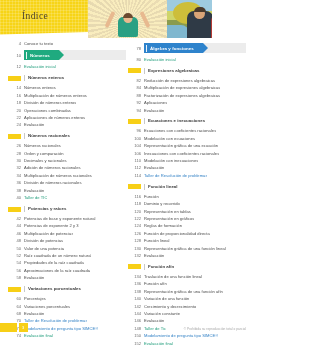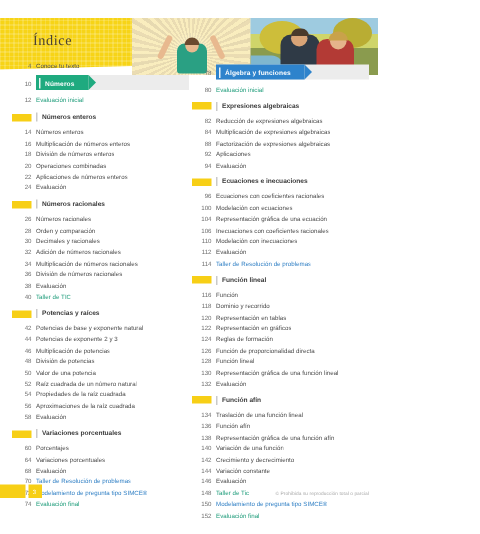--- a/index.html
+++ b/index.html
@@ -6,21 +6,21 @@
   body{
     width:252px;height:356px;
     background:#ffffff;
     font-family:"Liberation Sans", sans-serif;
     overflow:hidden;
     position:relative;
   }
 
   
   .header{
-    position:absolute;top:12px;left:0;width:252px;height:38px;
+    position:absolute;top:0;left:0;width:212px;height:38px;
     overflow:hidden;
     text-align:right;
   }
   .header-yellow{
     position:absolute;top:0;left:0;width:88px;height:38px;
     background:#f7d417;
     background-image:
       repeating-linear-gradient(0deg, rgba(255,255,255,.16) 0 1px, transparent 1px 3px),
       repeating-linear-gradient(90deg, rgba(255,255,255,.16) 0 1px, transparent 1px 3px);
     border-bottom-right-radius:0;

